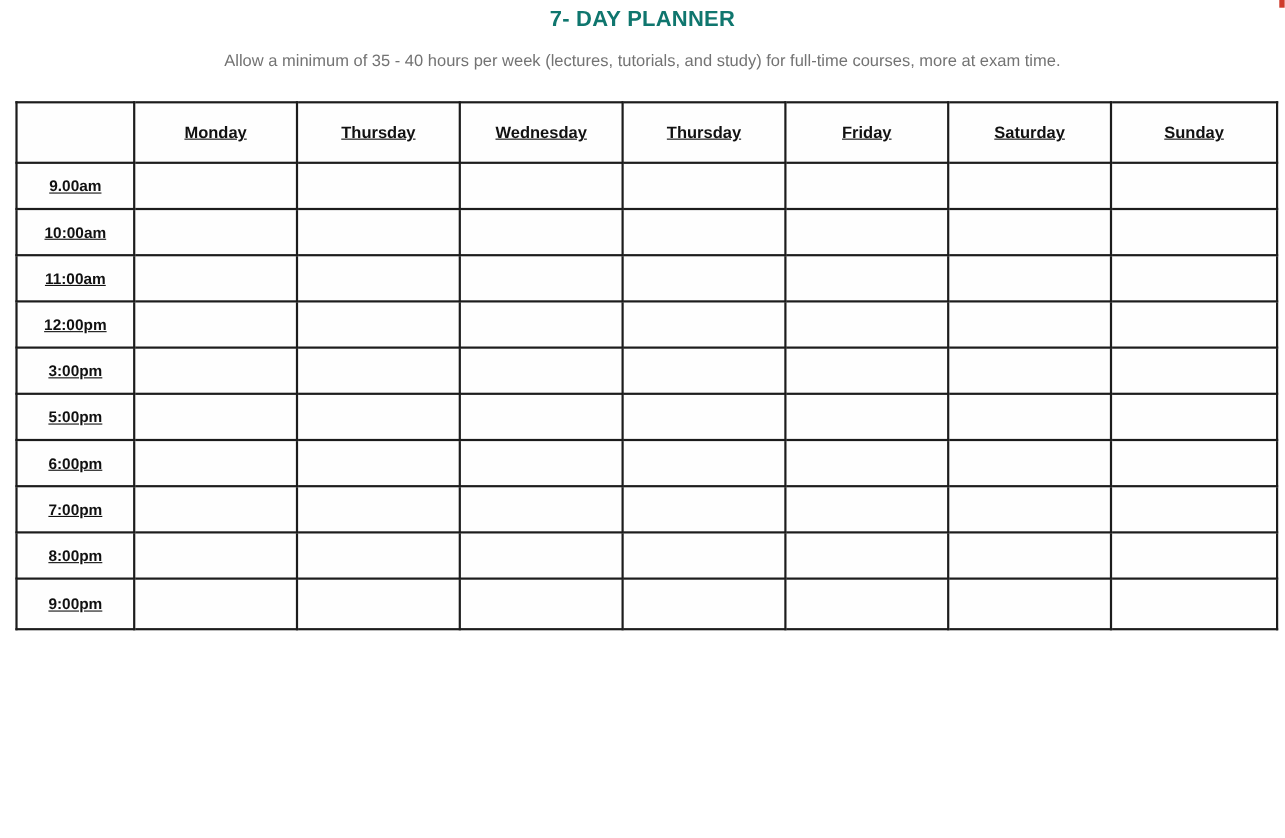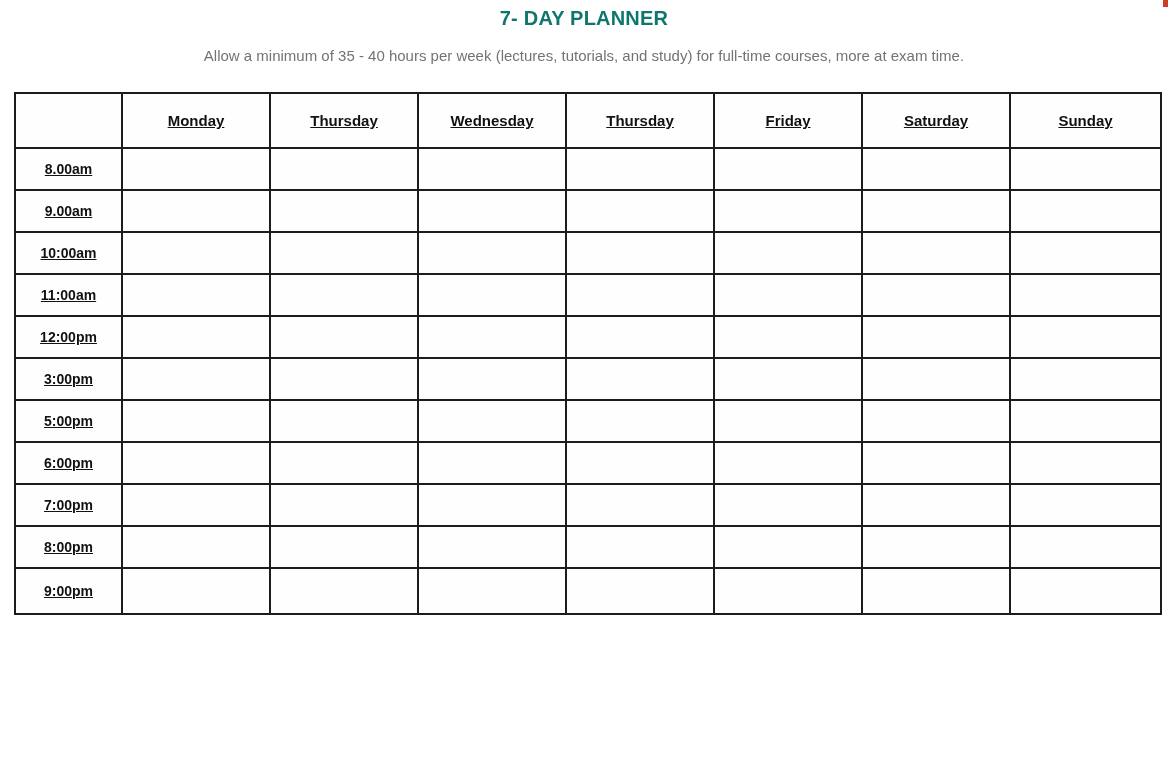--- a/index.html
+++ b/index.html
@@ -129,30 +129,20 @@
         <th>Thursday</th>
         <th>Wednesday</th>
         <th>Thursday</th>
         <th>Friday</th>
         <th>Saturday</th>
         <th>Sunday</th>
       </tr>
     </thead>
     <tbody id="planner-body">
         <tr>
-          <th class="time-label">8.00am</th>
-          <td class="day-cell"></td>
-          <td class="day-cell"></td>
-          <td class="day-cell"></td>
-          <td class="day-cell"></td>
-          <td class="day-cell"></td>
-          <td class="day-cell"></td>
-          <td class="day-cell"></td>
-        </tr>
-        <tr>
           <th class="time-label">9.00am</th>
           <td class="day-cell"></td>
           <td class="day-cell"></td>
           <td class="day-cell"></td>
           <td class="day-cell"></td>
           <td class="day-cell"></td>
           <td class="day-cell"></td>
           <td class="day-cell"></td>
         </tr>
         <tr>

